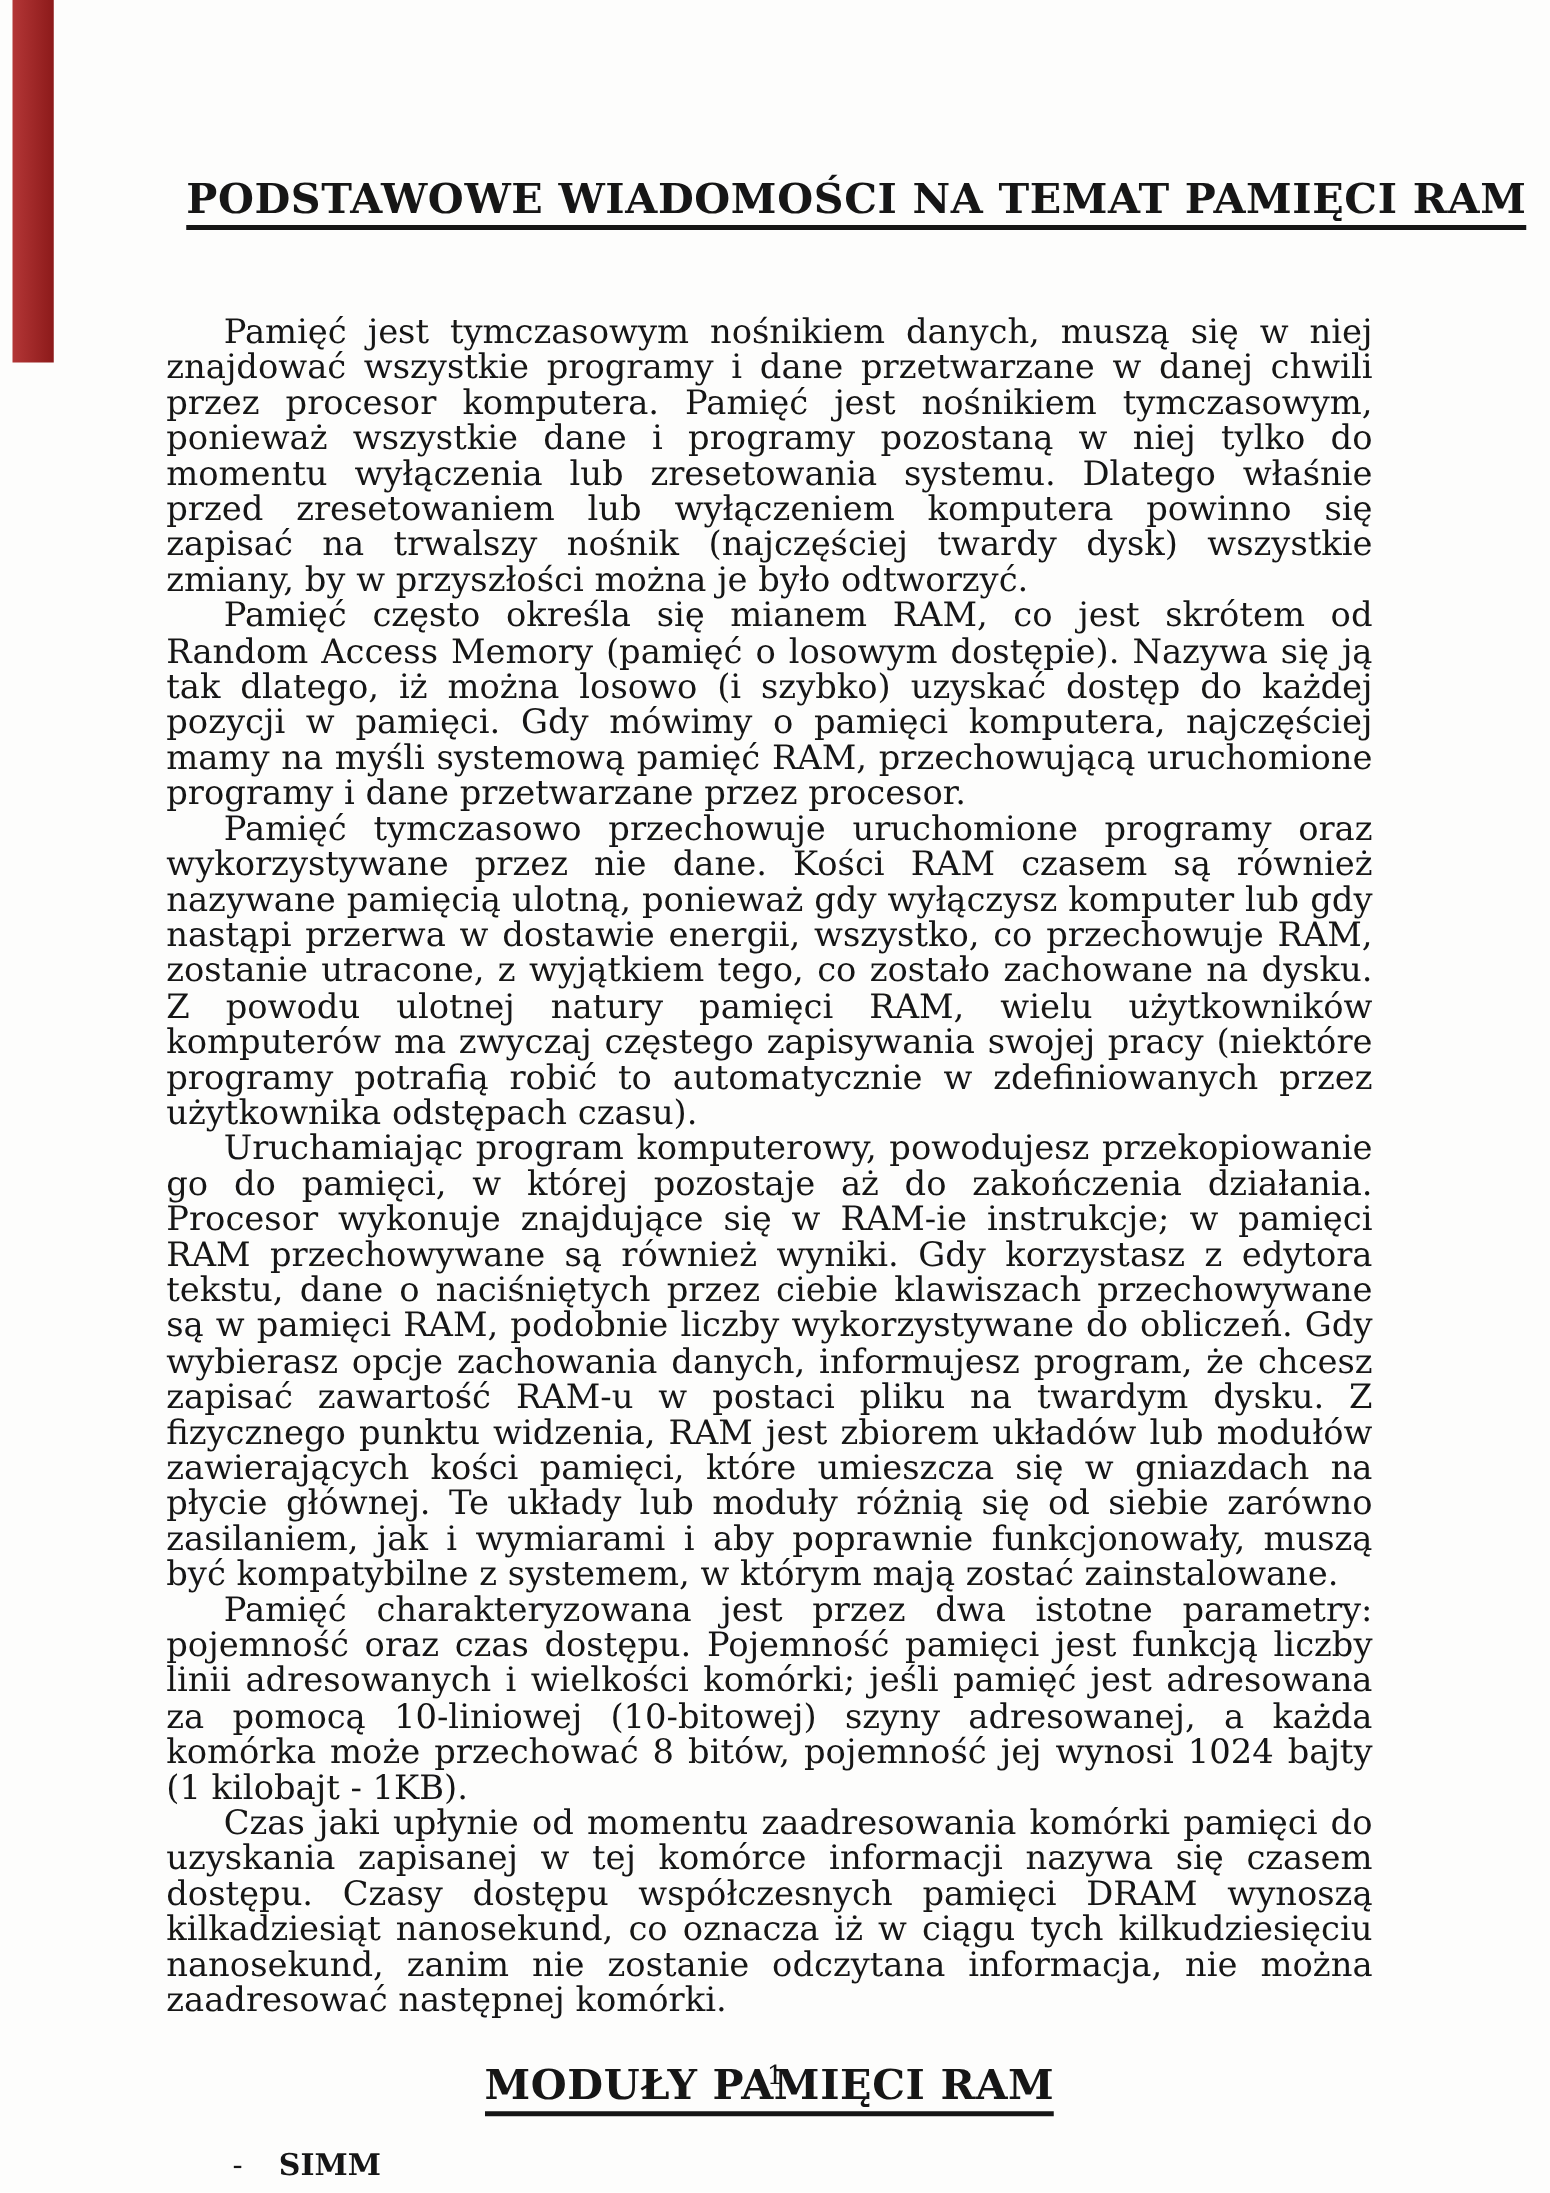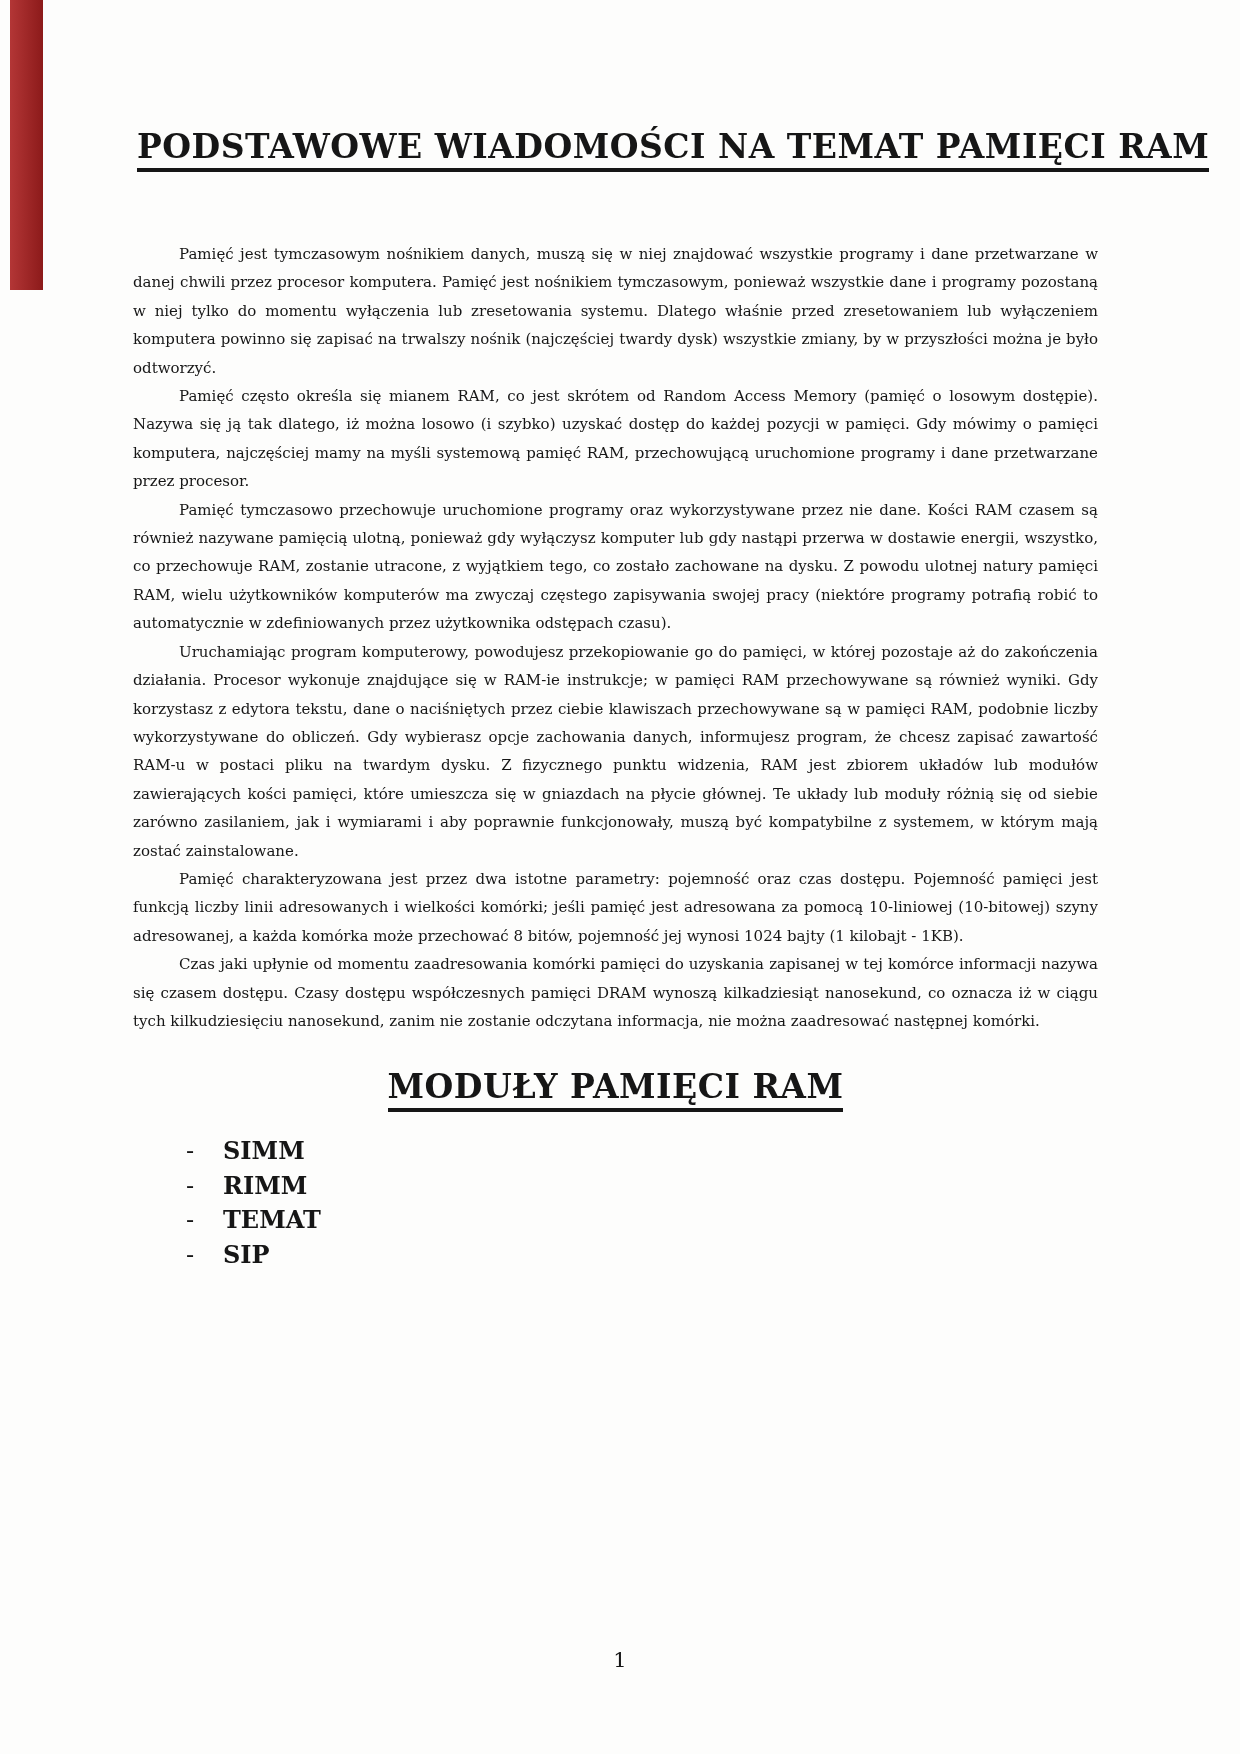--- a/index.html
+++ b/index.html
@@ -19,35 +19,35 @@
     width: 33px;
     height: 290px;
   }
   .content {
     position: absolute;
     left: 133px;
     top: 0;
     width: 965px;
   }
   .doc-title {
-    margin: 4px;
+    margin: 16px;
     padding-top: 123px;
     text-align: center;
     font-size: 33px;
     font-weight: 700;
     letter-spacing: 0.5px;
     white-space: nowrap;
   }
   .underline {
     border-bottom: 4px solid #161616;
     padding-bottom: 2px;
   }
   .bodytext {
     margin-top: 74px;
-    font-size: 15px;
+    font-size: 27px;
     line-height: 28.4px;
     text-align: justify;
   }
   .bodytext p {
     margin: 0;
     text-indent: 46px;
   }
   .section-heading {
     margin: 32px 0 0 0;
     text-align: center;

